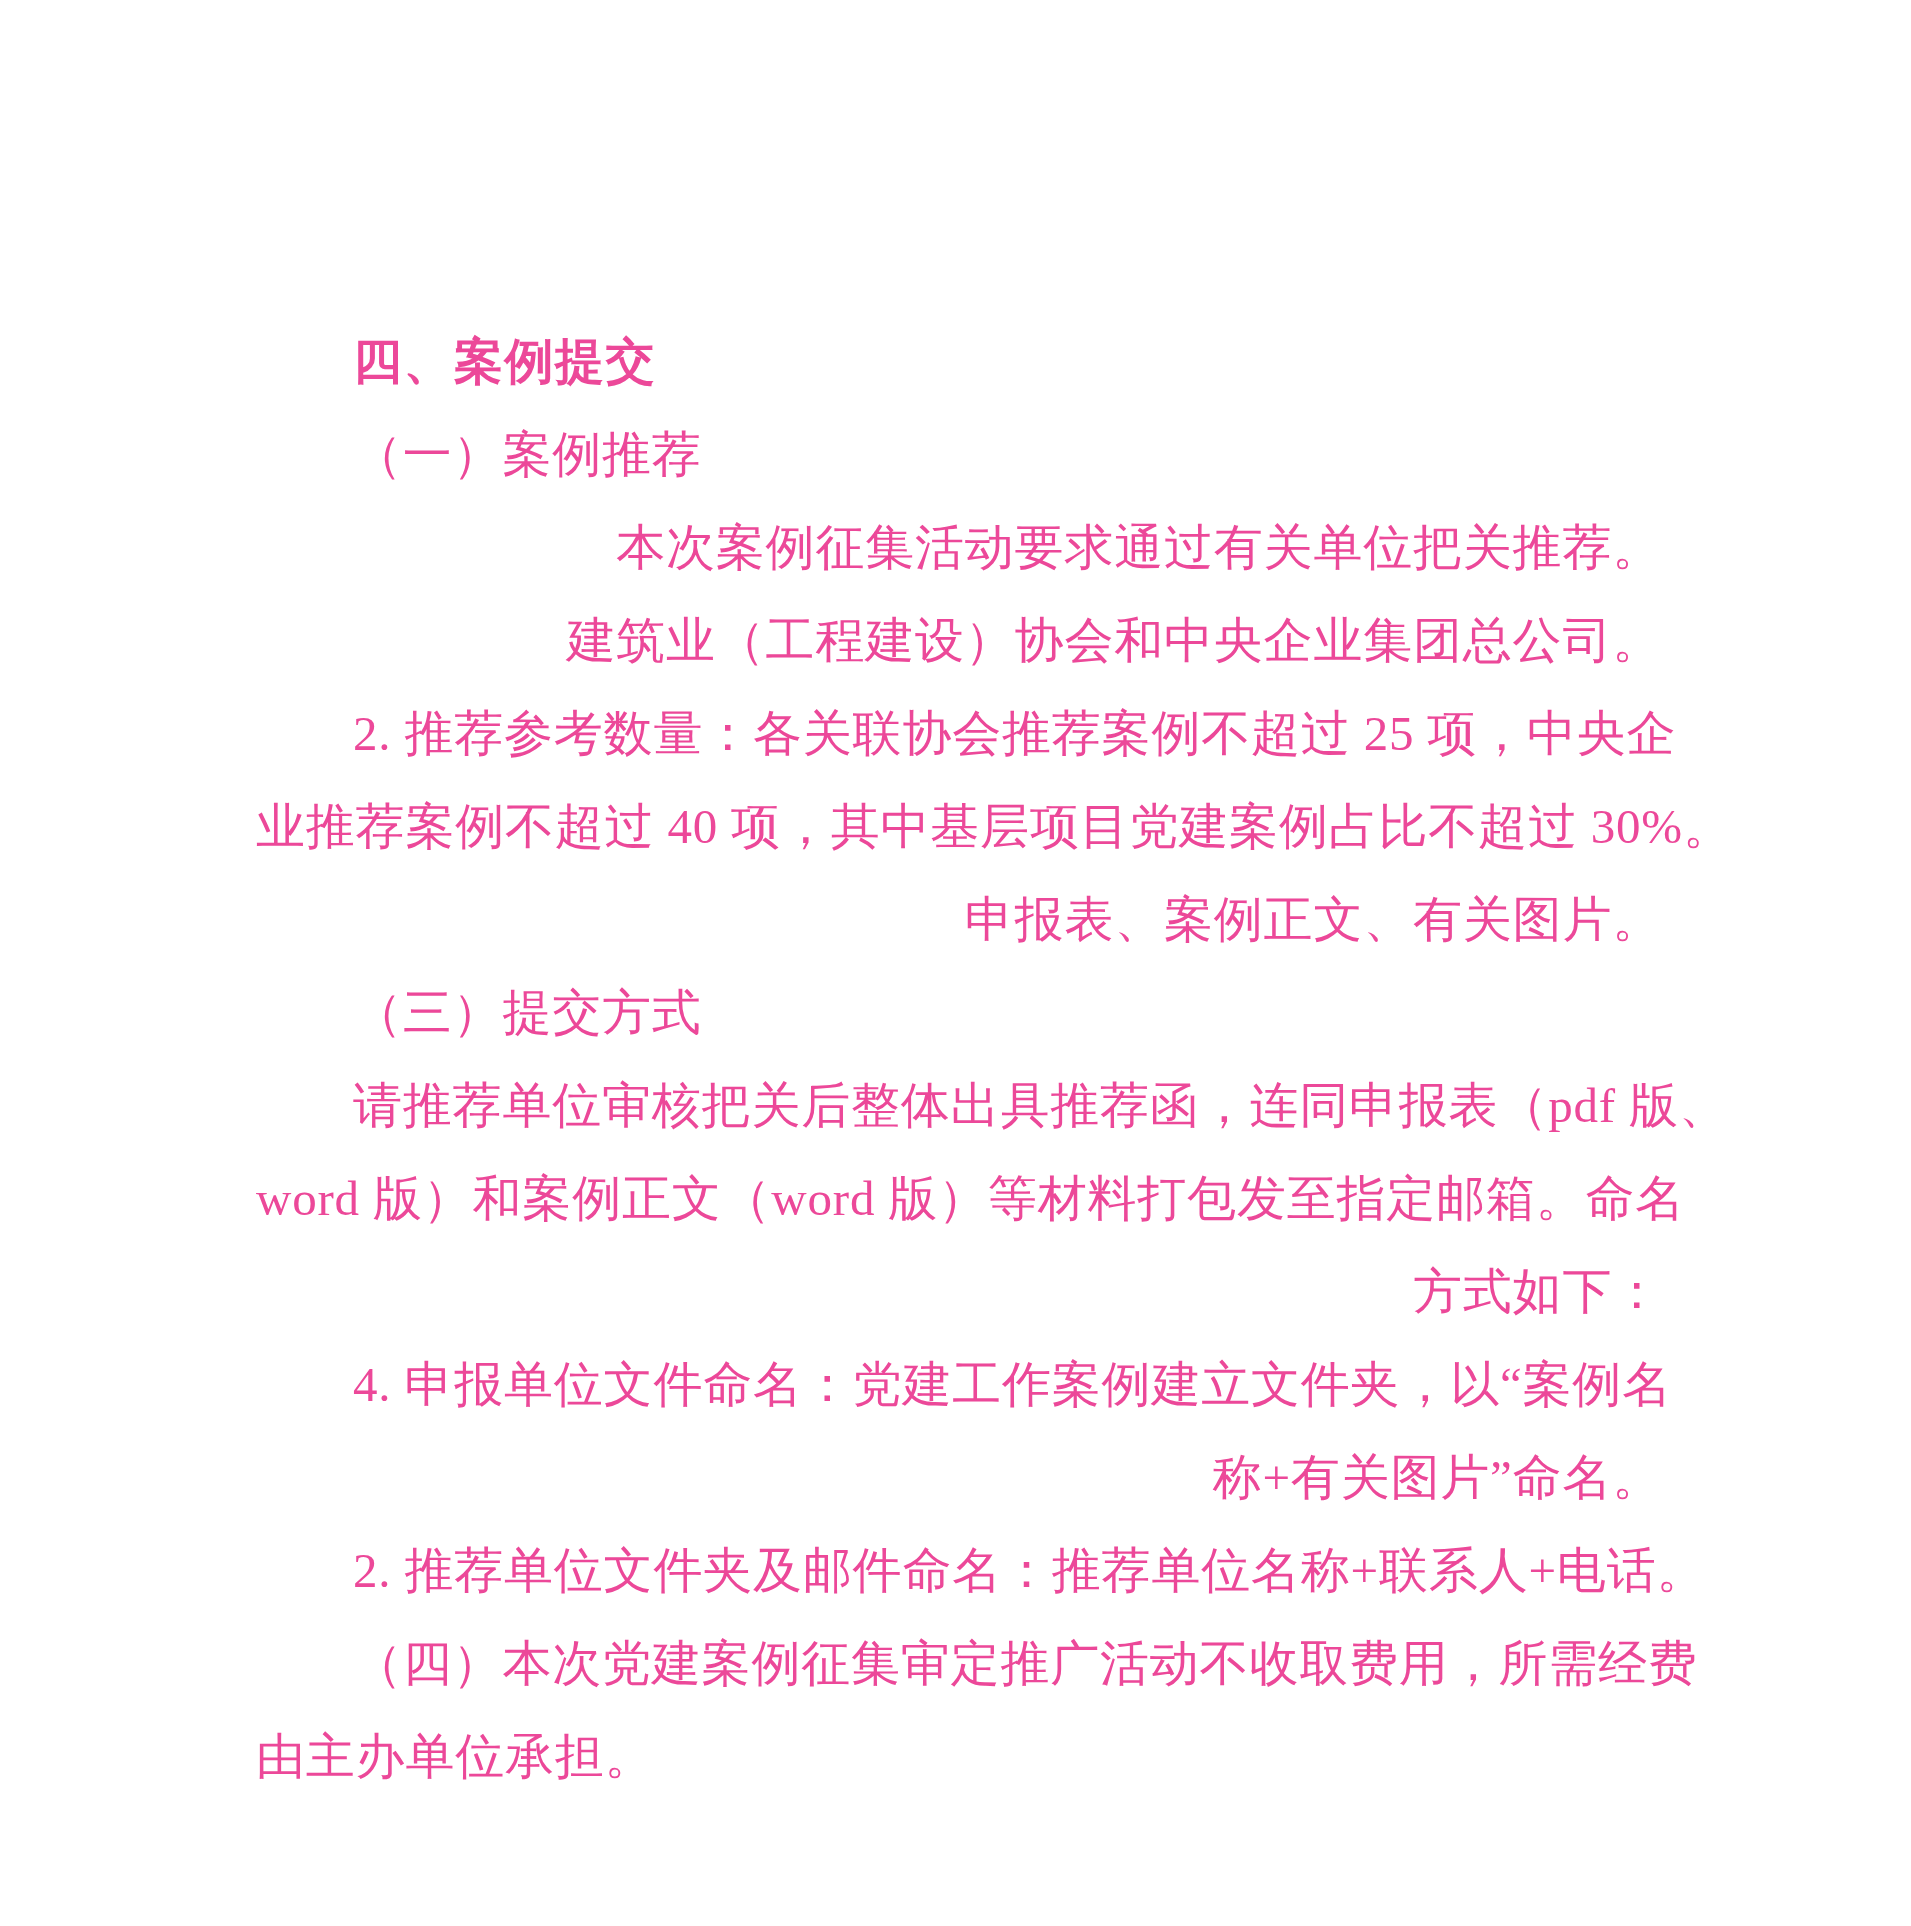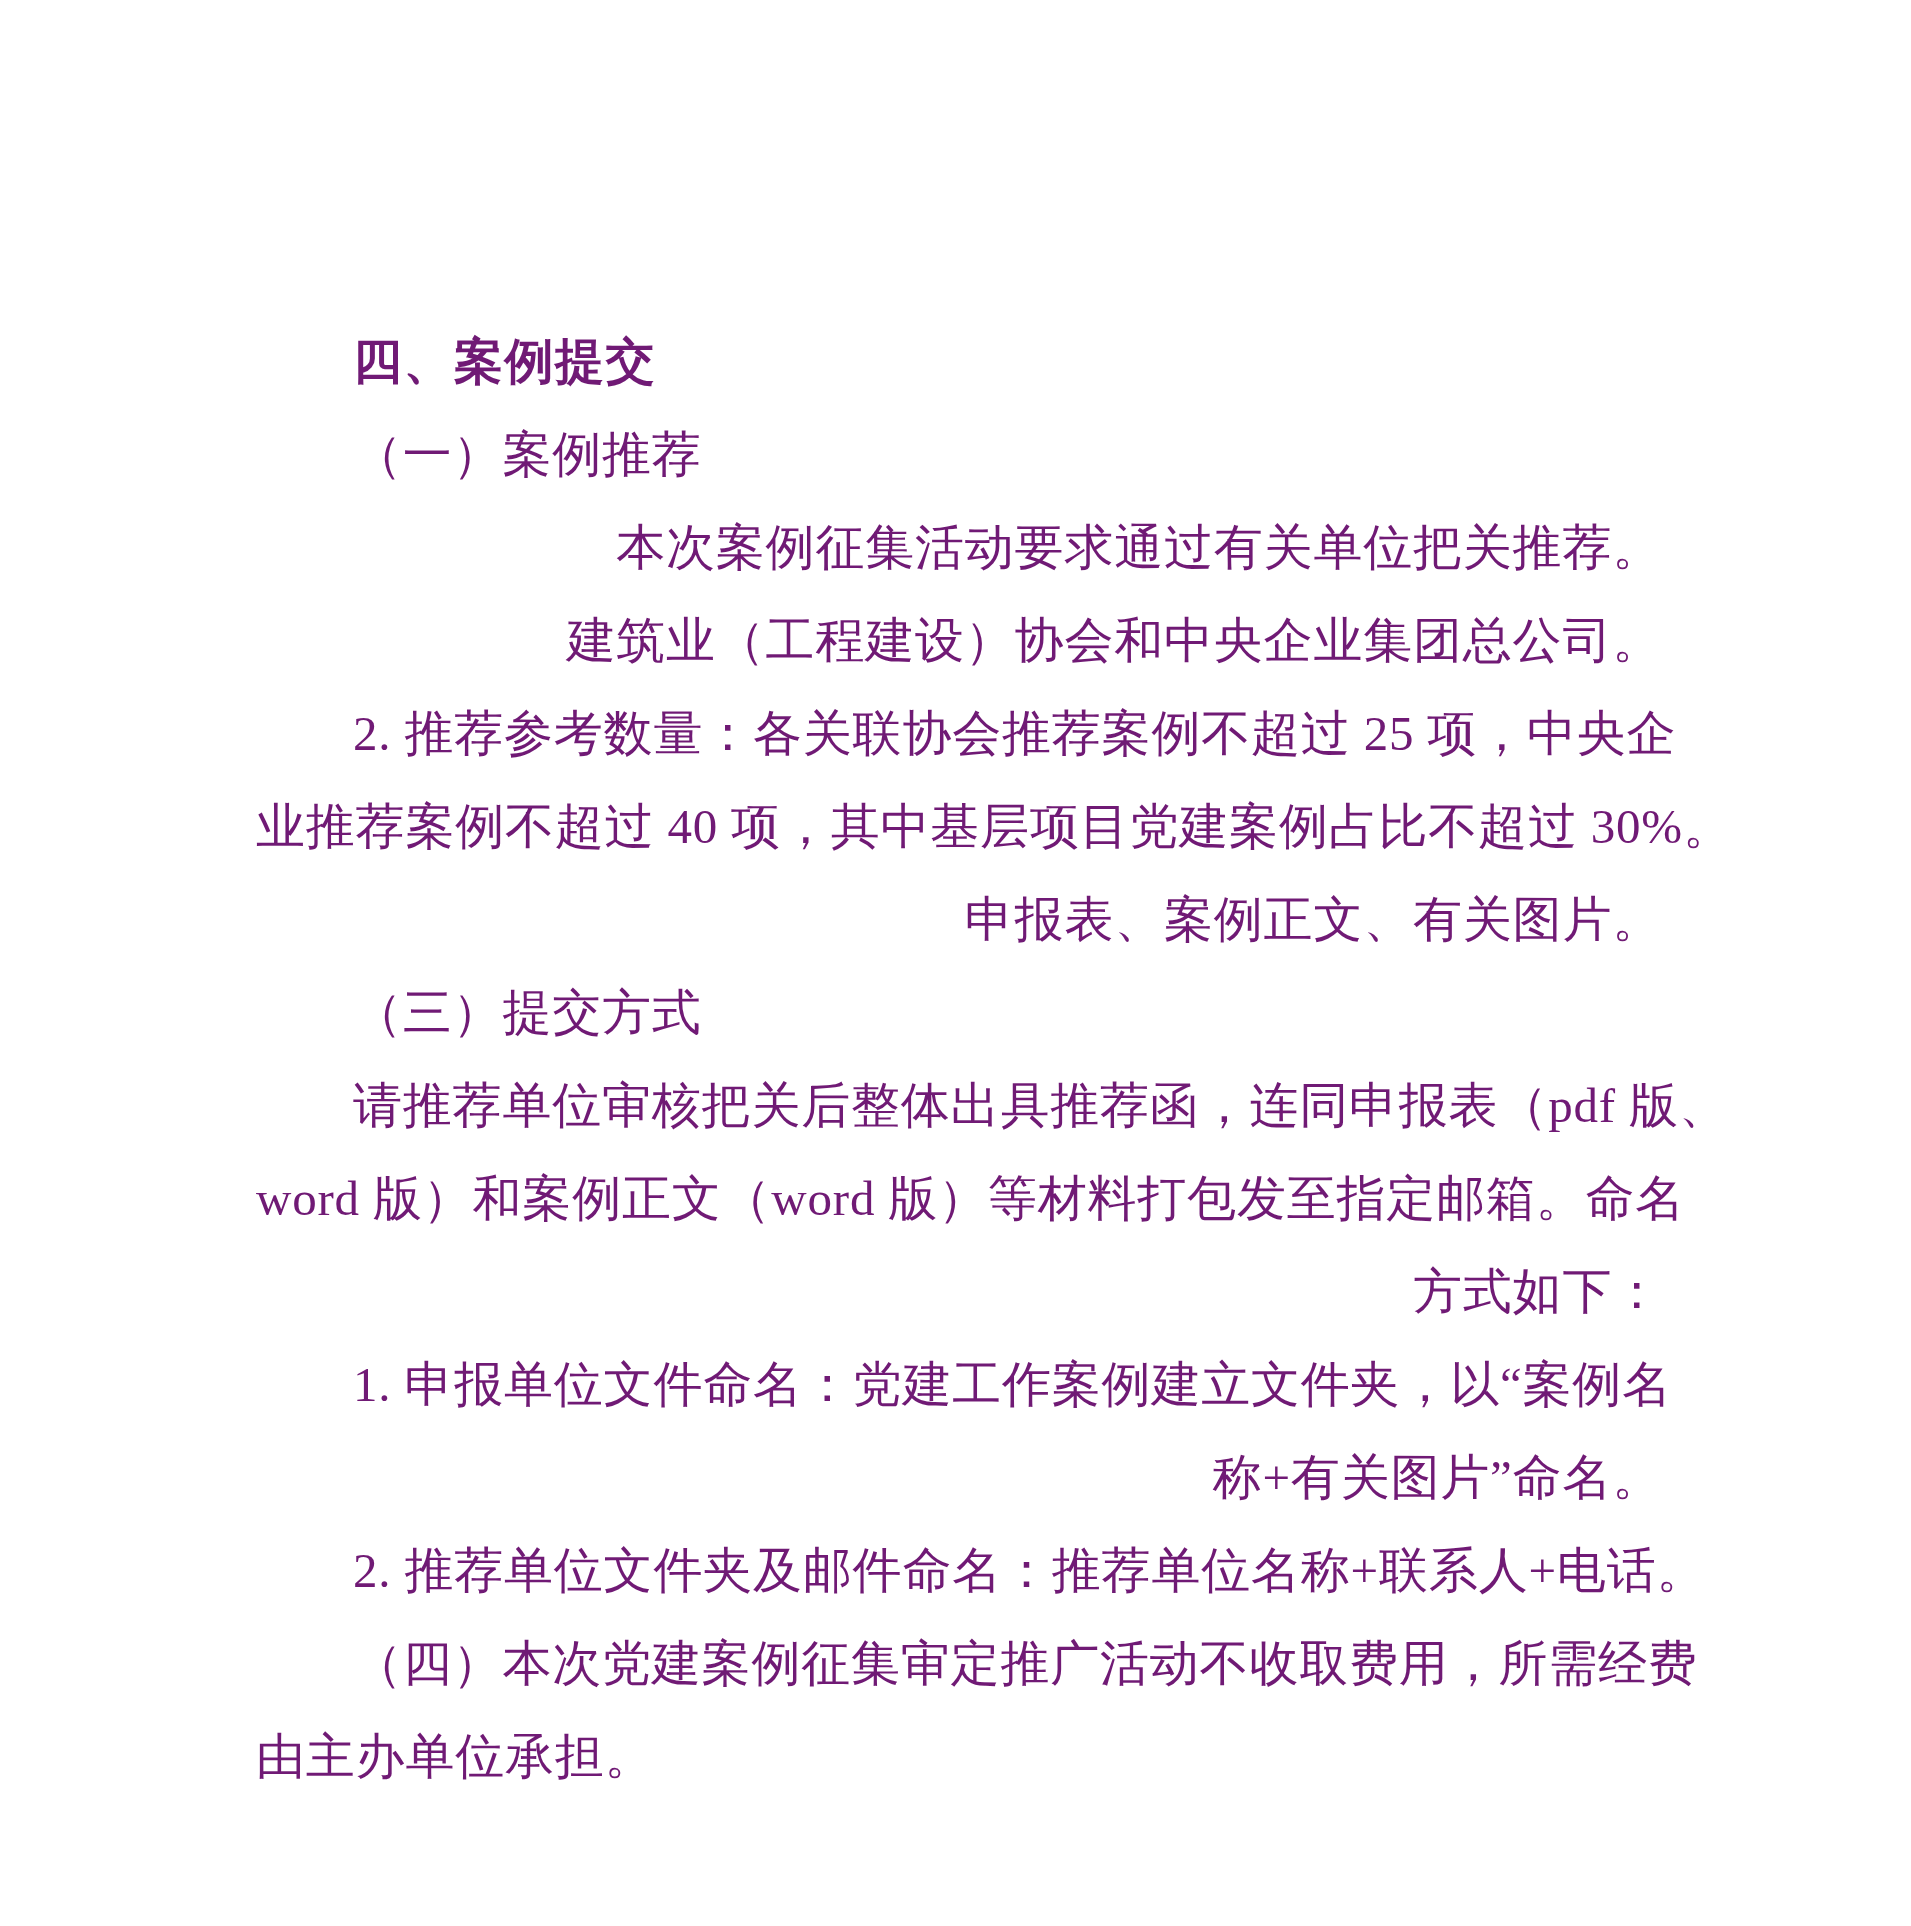--- a/index.html
+++ b/index.html
@@ -19,21 +19,21 @@
     position: absolute;
     left: 256px;
     top: 315px;
     width: 1406px;
   }
   .line {
     height: 93px;
     line-height: 93px;
     font-size: 49px;
     white-space: nowrap;
-    color: #701a75;
+    color: #ec4899;
   }
   .body {
     font-family: "Liberation Serif", "DejaVu Serif", serif;
     letter-spacing: 0.8px;
     text-align: right;
   }
   .kai {
     font-family: "DejaVu Serif", "Liberation Serif", serif;
     letter-spacing: 0.8px;
   }
@@ -55,21 +55,21 @@
     <div class="line kai indent">（一）案例推荐</div>
     <div class="line body indent">本次案例征集活动要求通过有关单位把关推荐。</div>
     <div class="line body">建筑业（工程建设）协会和中央企业集团总公司。</div>
     <div class="line body indent">2. 推荐参考数量：各关联协会推荐案例不超过 25 项，中央企</div>
     <div class="line body">业推荐案例不超过 40 项，其中基层项目党建案例占比不超过 30%。</div>
     <div class="line body indent">申报表、案例正文、有关图片。</div>
     <div class="line kai indent">（三）提交方式</div>
     <div class="line body indent">请推荐单位审核把关后整体出具推荐函，连同申报表（pdf 版、</div>
     <div class="line body">word 版）和案例正文（word 版）等材料打包发至指定邮箱。命名</div>
     <div class="line body">方式如下：</div>
-    <div class="line body indent">1. 申报单位文件命名：党建工作案例建立文件夹，以“案例名</div>
+    <div class="line body indent">4. 申报单位文件命名：党建工作案例建立文件夹，以“案例名</div>
     <div class="line body">称+有关图片”命名。</div>
     <div class="line body indent">2. 推荐单位文件夹及邮件命名：推荐单位名称+联系人+电话。</div>
     <div class="line kai indent">（四）本次党建案例征集审定推广活动不收取费用，所需经费</div>
     <div class="line kai">由主办单位承担。</div>
 
   </div>
 
 </div>
 
 

